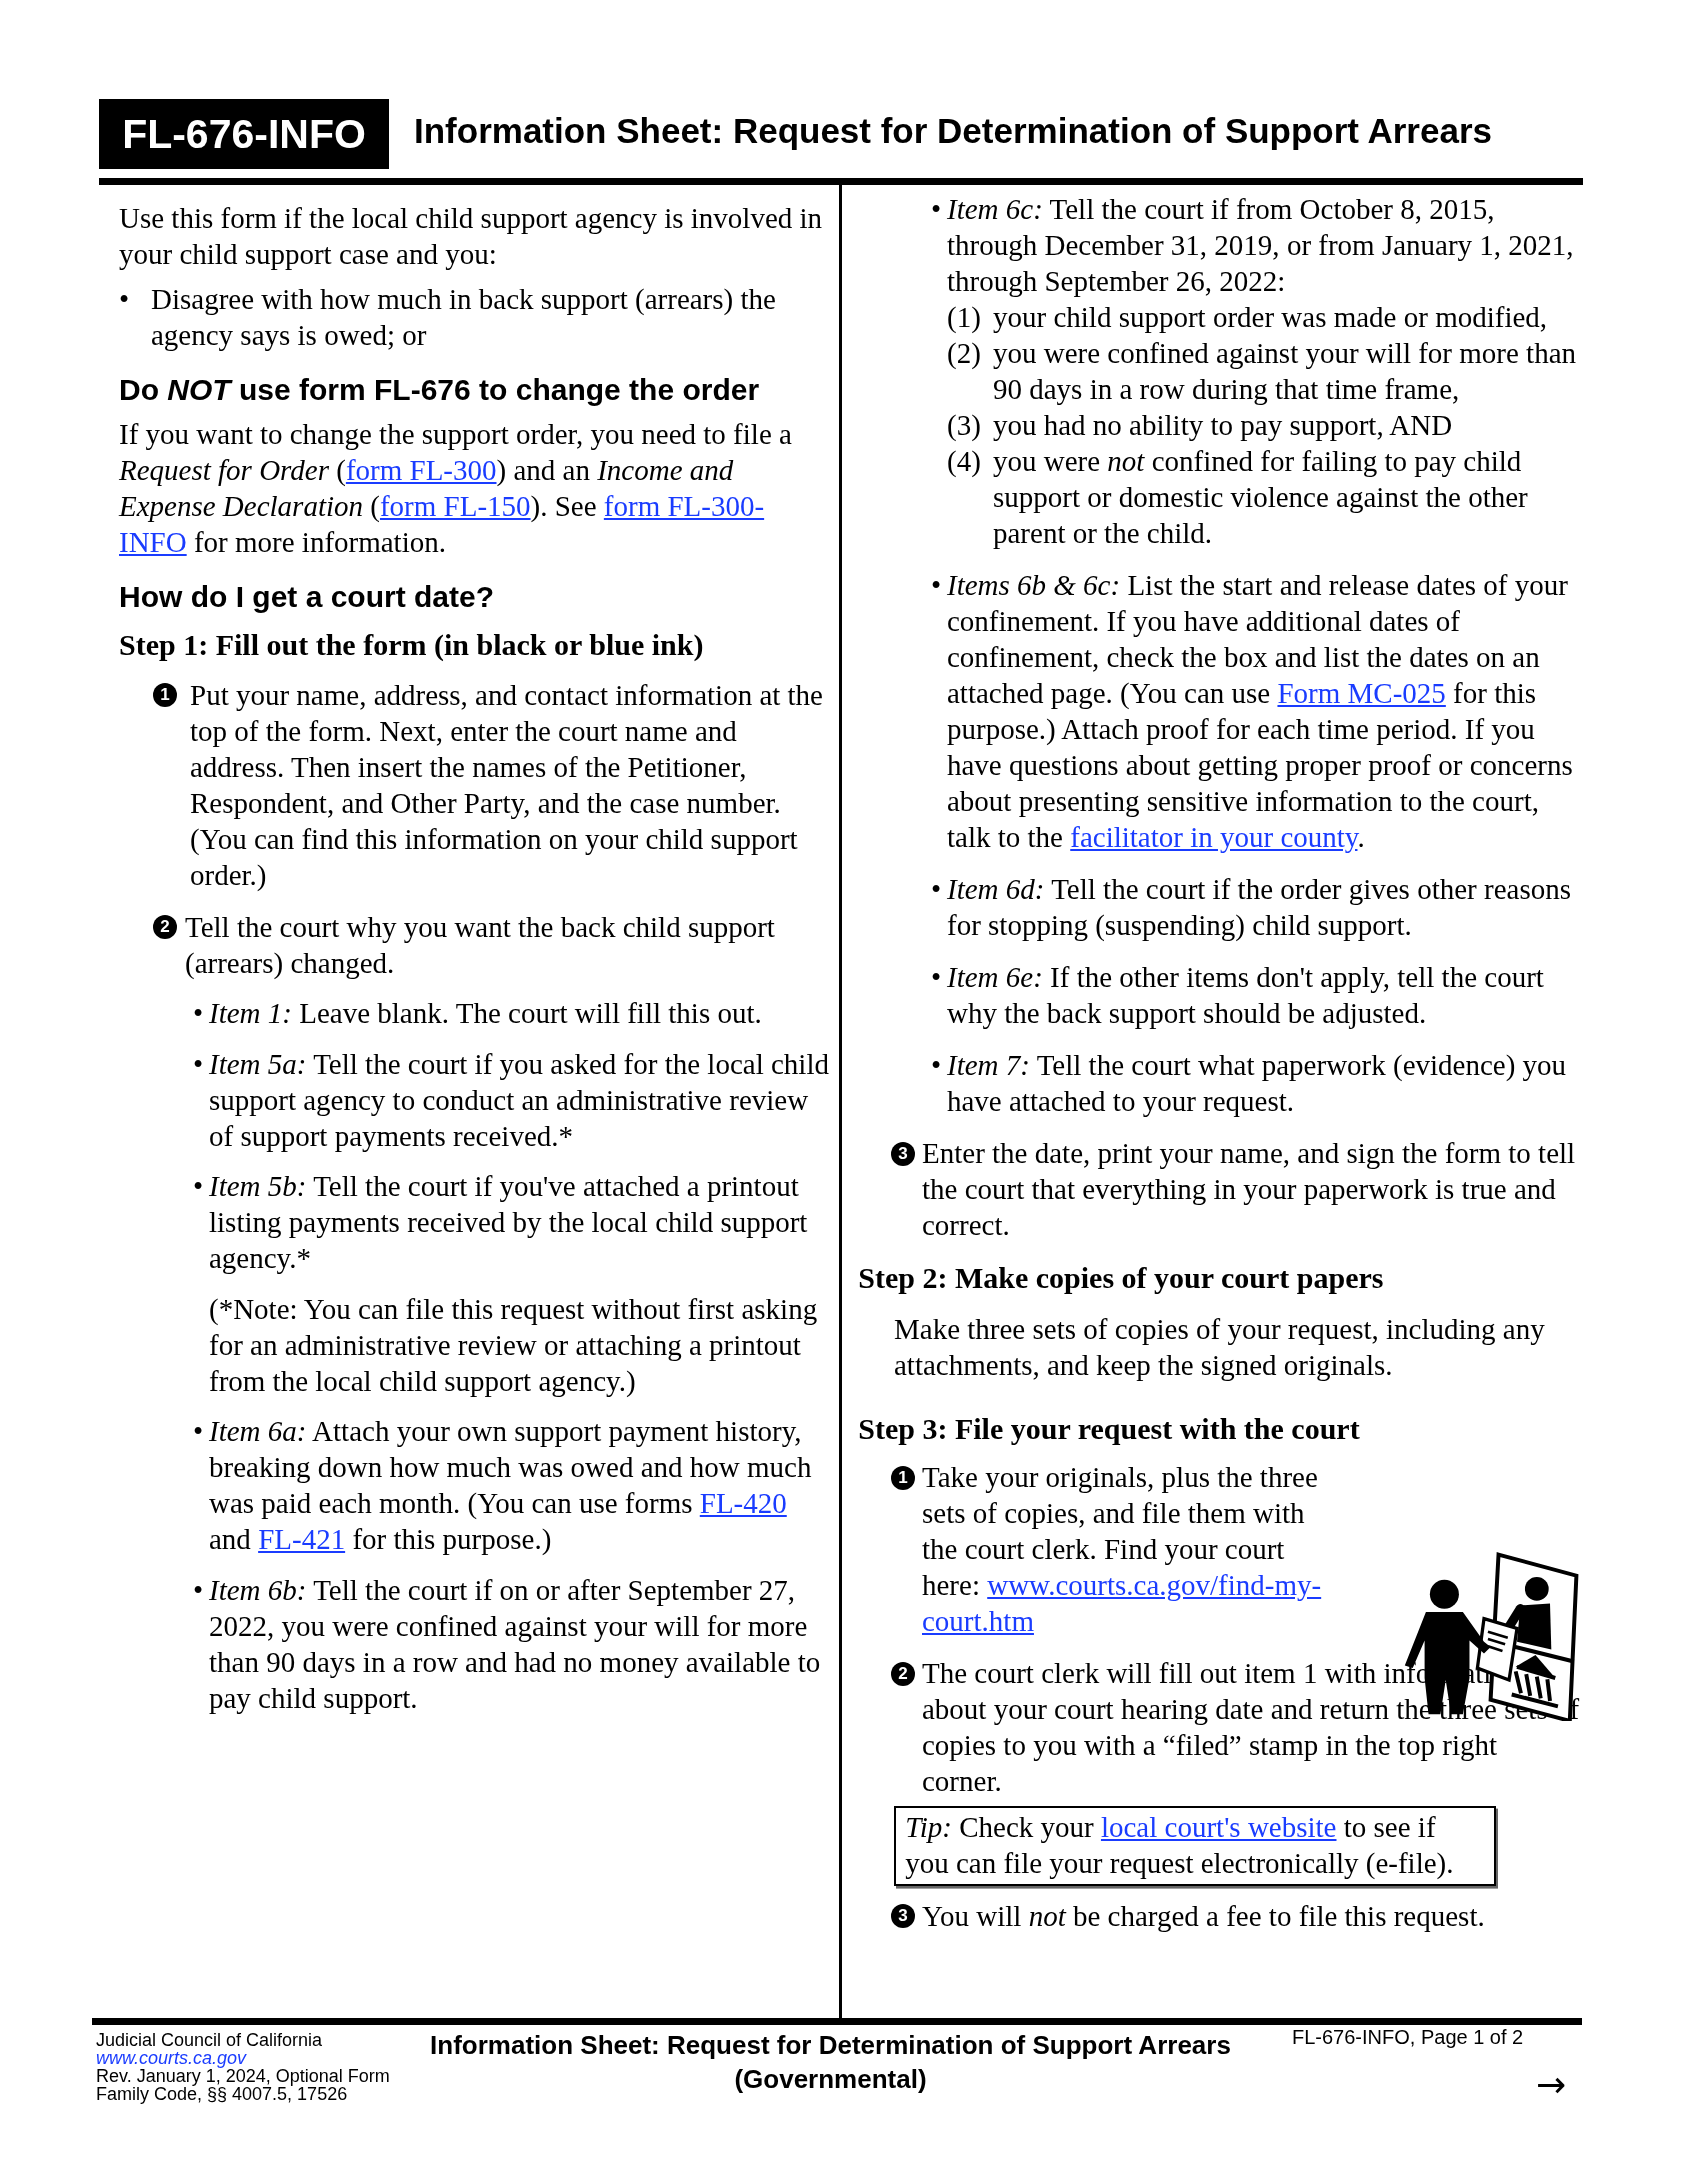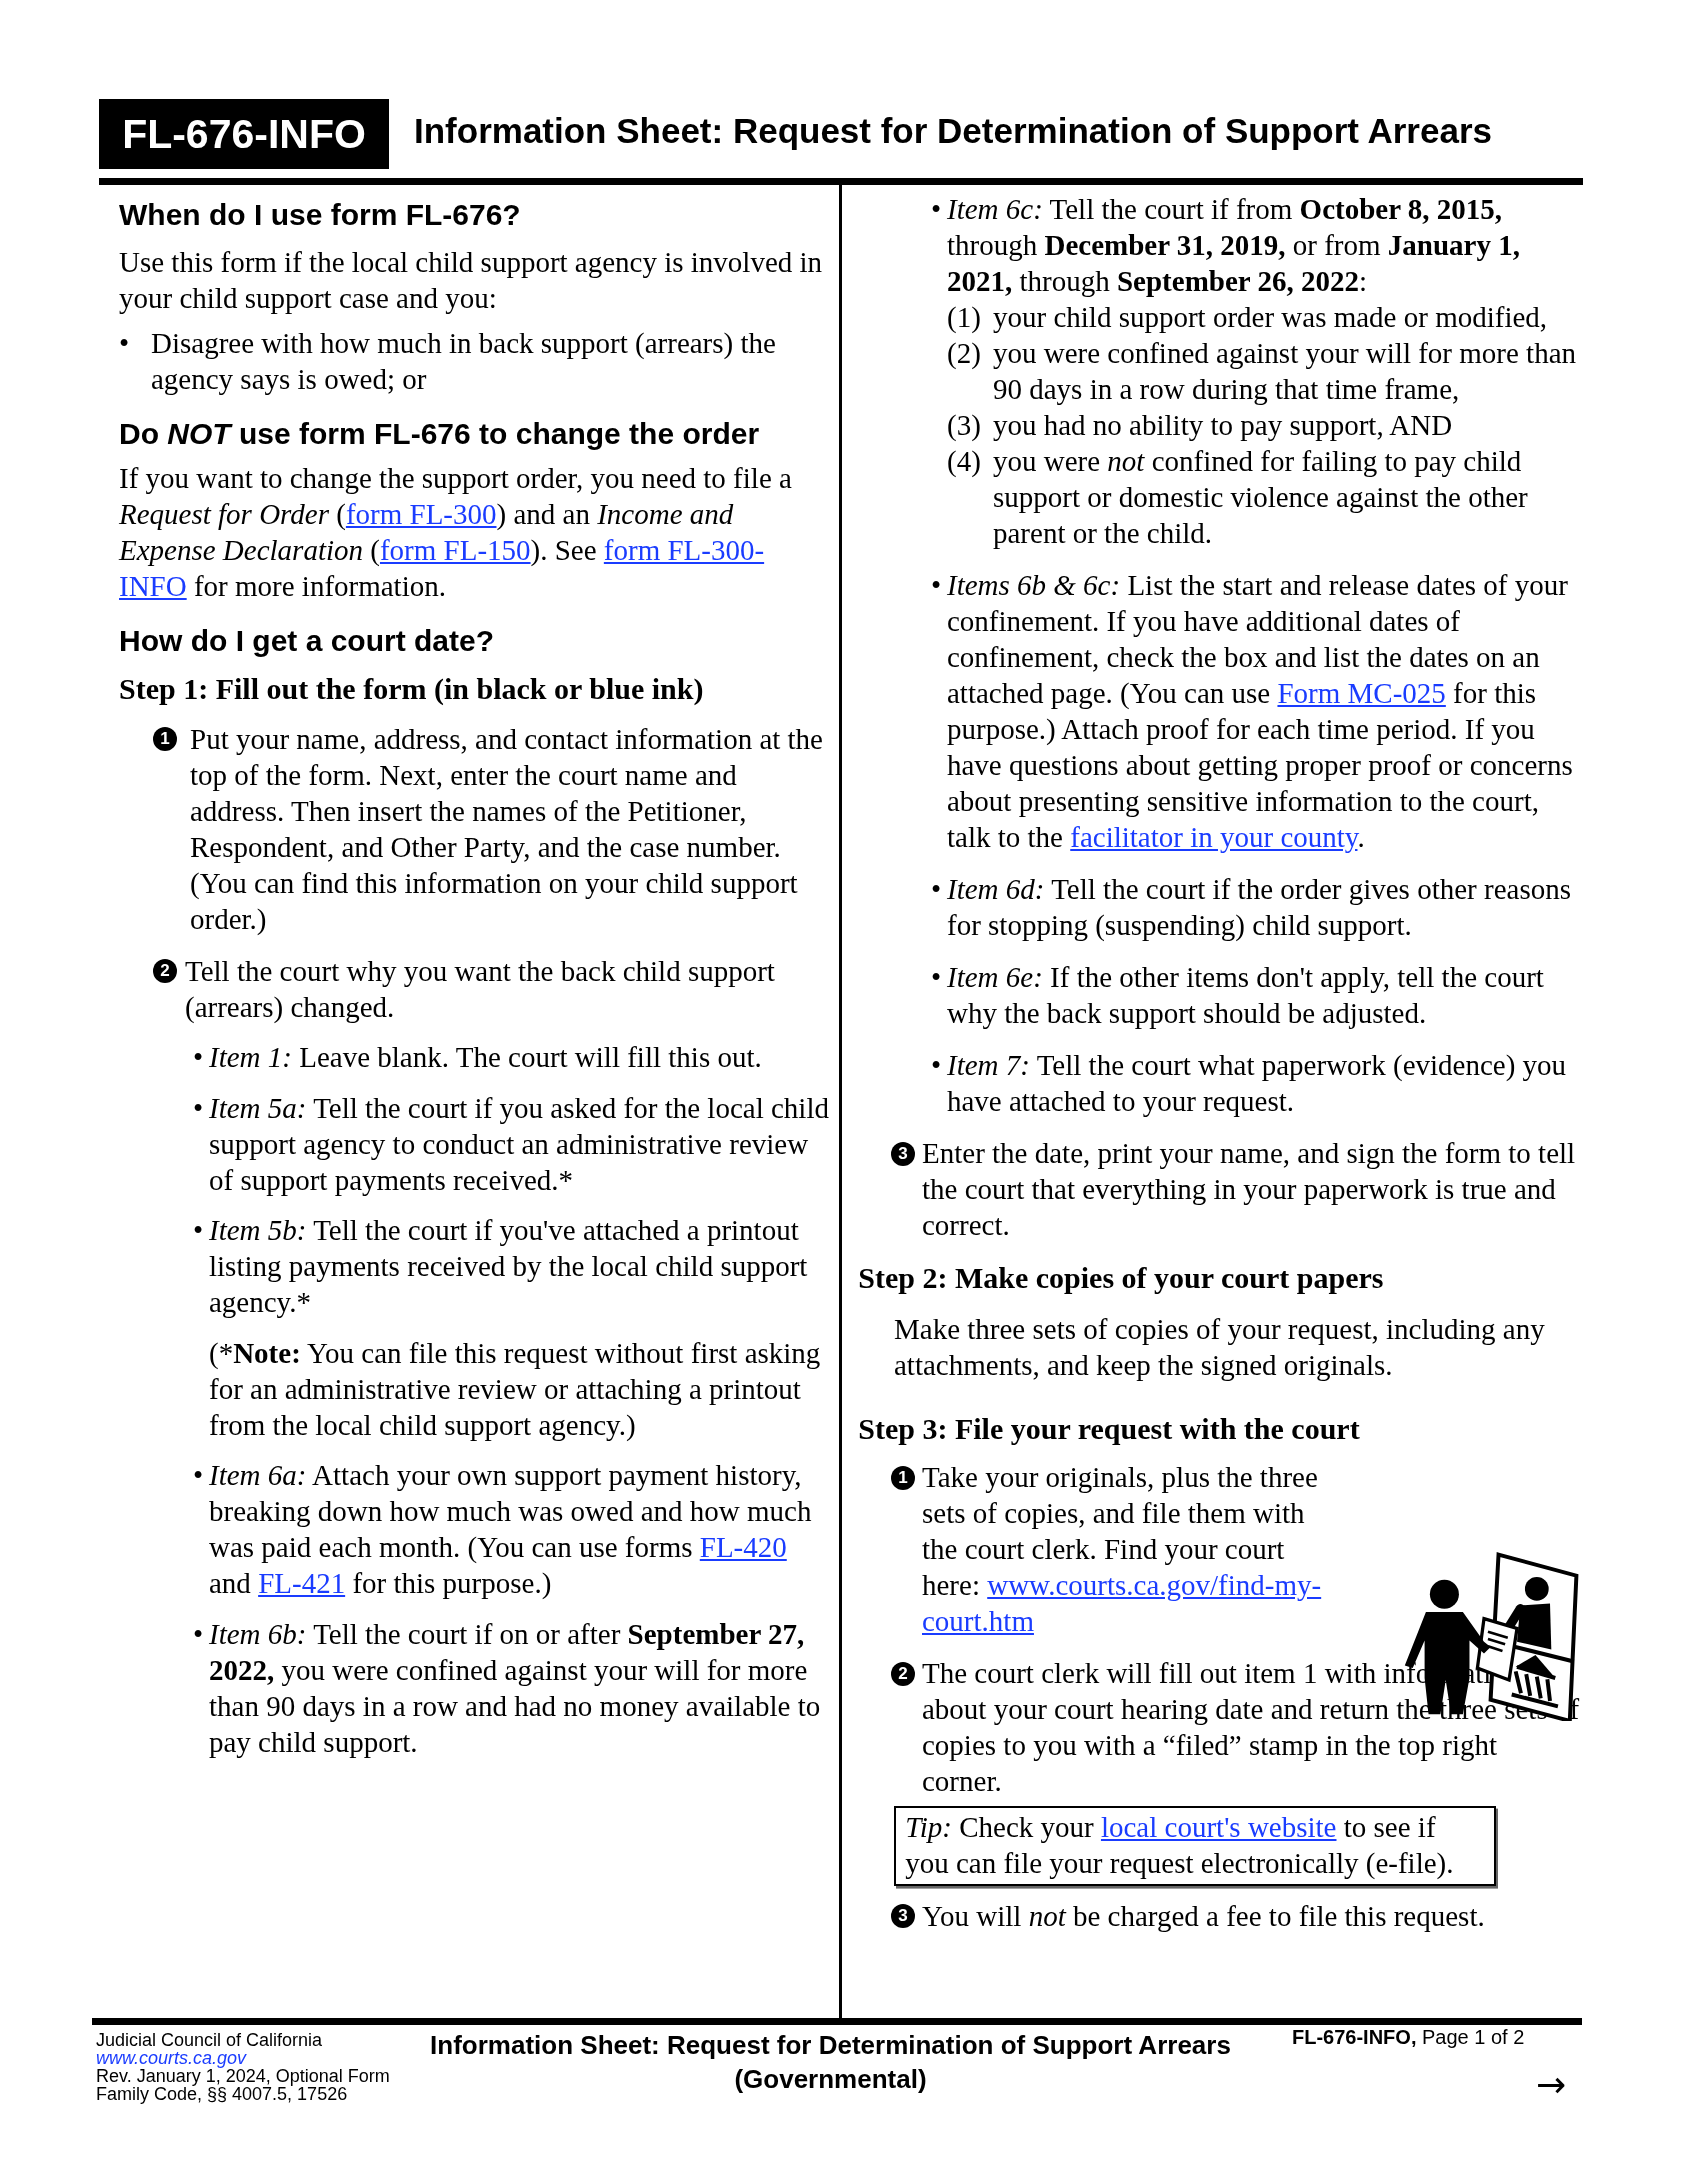--- a/index.html
+++ b/index.html
@@ -26,21 +26,21 @@
   .bul::before { content:"•"; position:absolute; left:0; top:0; }
   .sub { position:relative; padding-left:32px; }
   .sub::before { content:"•"; position:absolute; left:0; }
   .num-item { position:relative; padding-left:40px; }
   .num-badge { position:absolute; left:0; top:6.6px; width:24px; height:24px; border-radius:50%; background:#000;
                color:#fff; font-family:"Liberation Sans", sans-serif; font-weight:bold; font-size:17px;
                display:flex; align-items:center; justify-content:center; }
   .paren { position:relative; padding-left:46px; }
   .paren .pn { position:absolute; left:0; }
   i { font-style:italic; }
-  b { font-weight:bold; }
+  b { font-weight:normal; }
 
   #tip-box { border:2px solid #000; box-shadow:2px 2.6px 0 #666; padding:1.3px 9.2px 2.6px 9.2px; width:580px; }
   #clerk-illustration { position:absolute; left:1385px; top:1536px; width:198px; height:185px; }
 
   
   .foot-small { position:absolute; font-family:"Liberation Sans", sans-serif; font-size:18px; line-height:18px; }
   #footer-left { left:96px; top:2031px; }
   #footer-title { position:absolute; left:369px; top:2028px; width:923px; text-align:center;
                   font-family:"Liberation Sans", sans-serif; font-weight:bold; font-size:26px; line-height:34px; }
   #footer-form { position:absolute; left:1292px; top:2026px; font-family:"Liberation Sans", sans-serif;
@@ -51,21 +51,20 @@
 <body>
 
 <div id="title-box">
     <span>FL-676-INFO</span>
   </div>
 <div id="title-text">Information Sheet: Request for Determination of Support Arrears</div>
 <div id="top-rule"></div>
 <div id="col-divider"></div>
 
 <div id="left-col" class="col">
-  <h2 class="sec" style="margin-top:4px">When do I use form FL-676?</h2>
   <p style="margin-top:9.2px">Use this form if the local child support agency is involved in your child support case and you:</p>
   <p class="bul" style="margin-top:9.2px">Disagree with how much in back support (arrears) the agency says is owed; or</p>
 
   <h2 class="sec" style="margin-top:17px"><span>Do </span><i>NOT</i><span> use form FL-676 to change the order</span></h2>
   <p style="margin-top:5.3px"><span>If you want to change the support order, you need to file a </span><i>Request for Order</i><span> (</span><a class="lnk">form FL-300</a><span>) and an </span><i>Income and Expense Declaration</i><span> (</span><a class="lnk">form FL-150</a><span>). See </span><a class="lnk">form FL-300-INFO</a><span> for more information.</span></p>
 
   <h2 class="sec" style="margin-top:17px">How do I get a court date?</h2>
   <h3 class="step" style="margin-top:8px">Step 1: Fill out the form (in black or blue ink)</h3>
 
   <div class="num-item" style="margin-top:12px; padding-left:47px">

